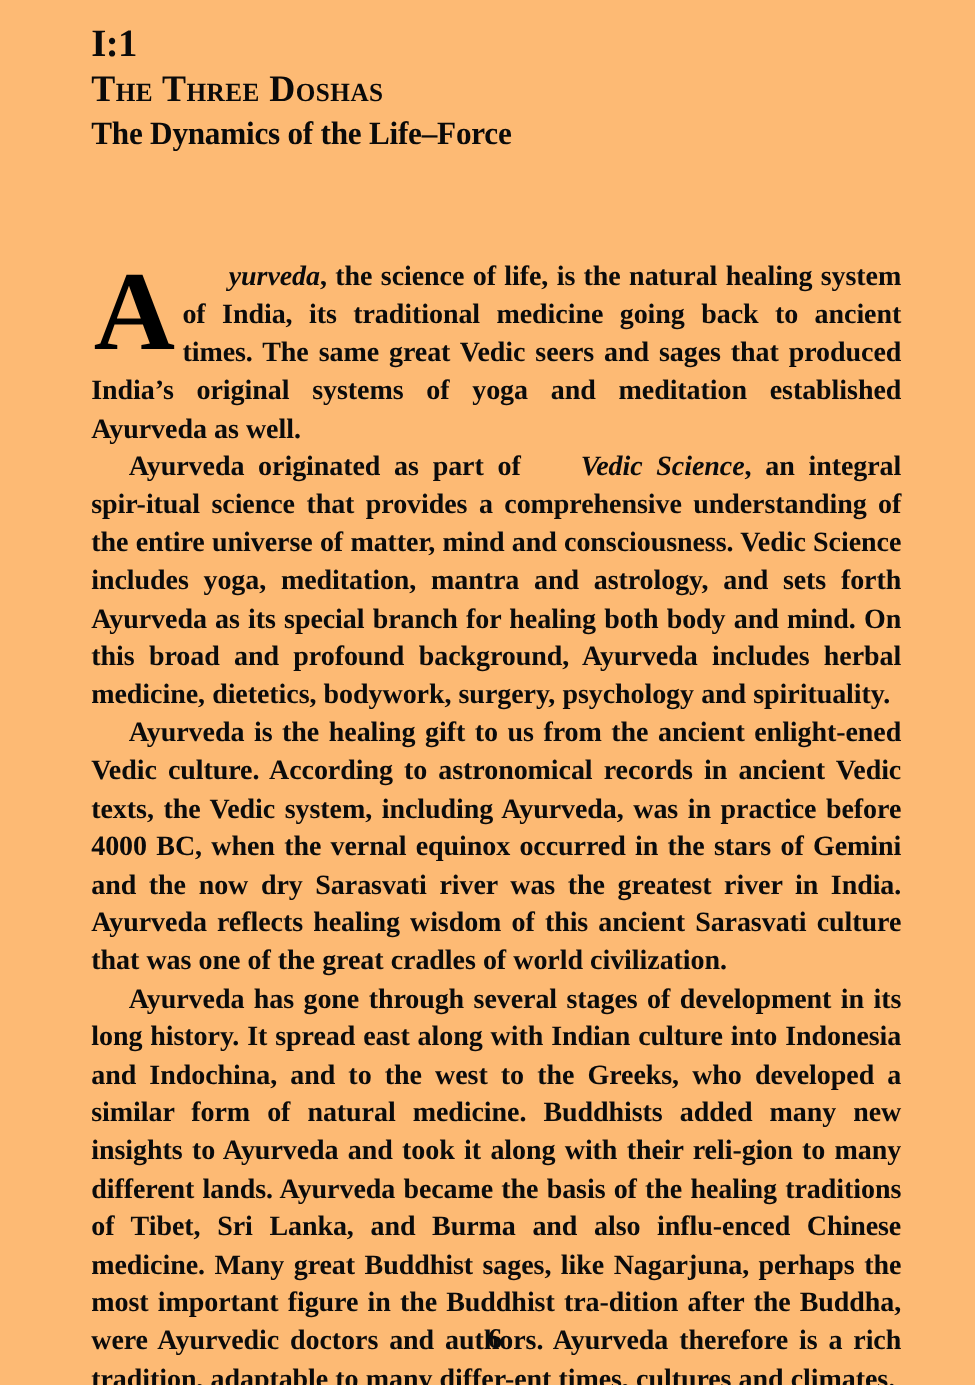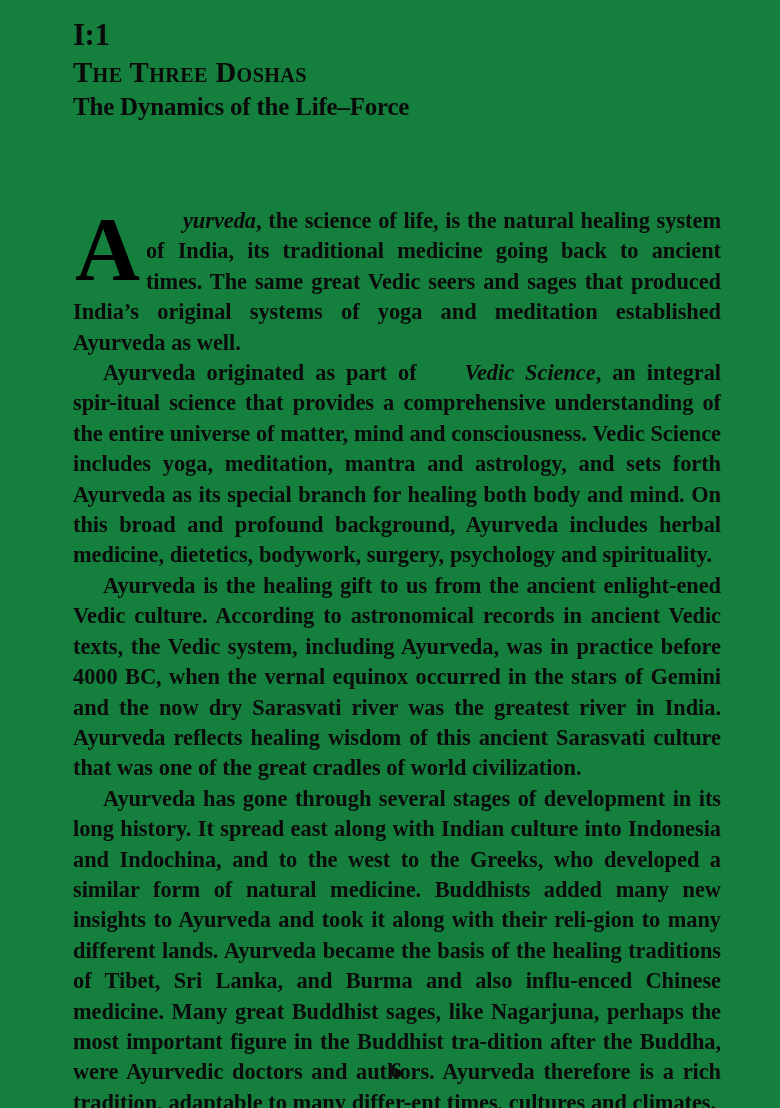--- a/index.html
+++ b/index.html
@@ -13,21 +13,21 @@
     position: relative;
     overflow: hidden;
     font-family: "Liberation Serif", "DejaVu Serif", serif;
     color: #000000;
     -webkit-font-smoothing: none;
   }
 
   .page {
     position: absolute;
     inset: 0;
-    background: #15803d;
+    background: #fdba74;
   }
 
   
   .header {
     position: absolute;
     left: 73px;
     top: 18px;
     width: 650px;
   }
   .chapter-number {

